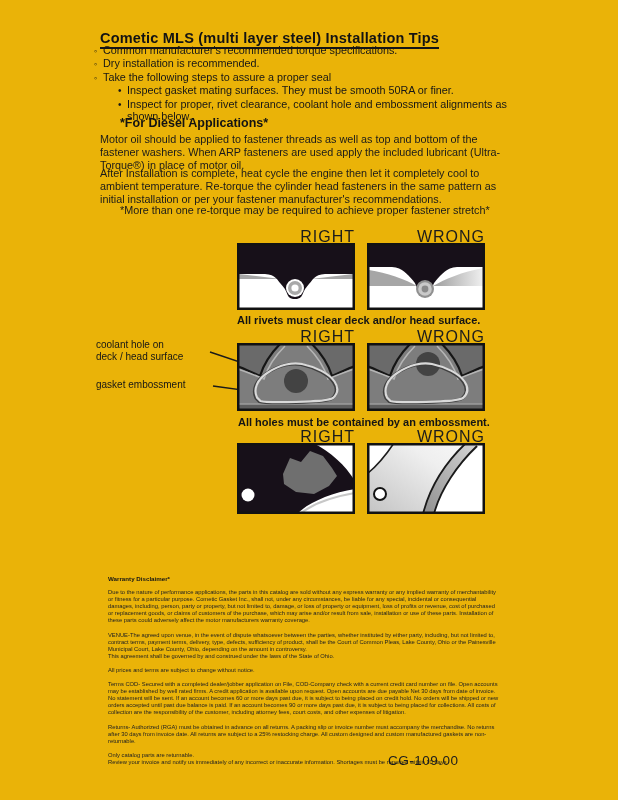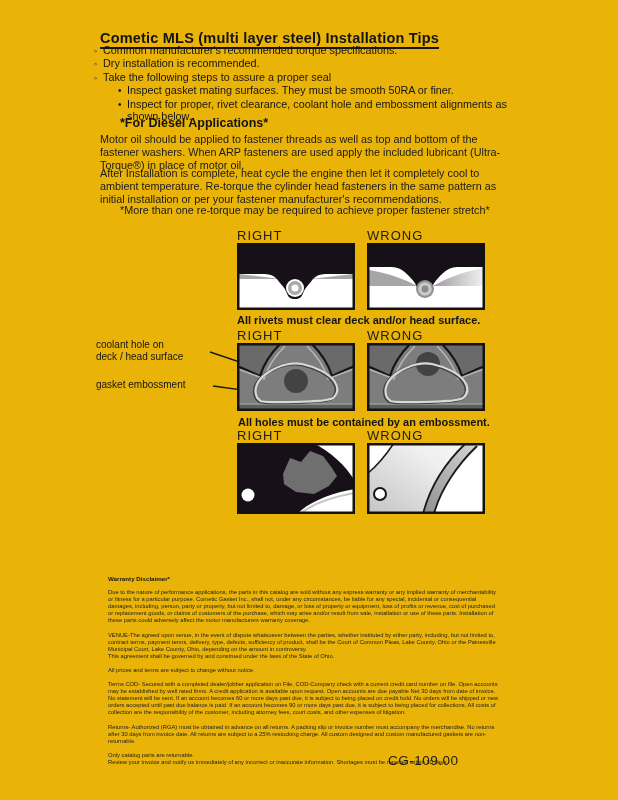--- a/index.html
+++ b/index.html
@@ -19,21 +19,21 @@
   .tip-line{display:flex;align-items:baseline;}
   .tip-line .mk{width:9px;font-size:9px;flex:0 0 9px;}
   .tip-line.sub{margin-left:24px;}
   .tip-line.sub .mk{font-size:10px;}
   
   .diesel-h{left:100px;top:116px;font-size:12.5px;font-weight:bold;color:#131313;margin-left:20px;}
   .diesel-p1{left:100px;top:133px;width:418px;font-size:10.8px;line-height:13px;}
   .diesel-p2{left:100px;top:167px;width:418px;font-size:10.8px;line-height:13px;}
   .diesel-note{left:100px;top:204px;width:418px;font-size:10.8px;margin-left:20px;}
   
-  .dg-label{width:118px;text-align:left;font-size:13px;letter-spacing:1px;color:#1c1c1c;}
+  .dg-label{width:118px;text-align:right;font-size:16px;letter-spacing:1px;color:#1c1c1c;}
   .lab-l{left:237px;} .lab-r{left:367px;}
   .row1-lab{top:228px;} .row2-lab{top:328px;} .row3-lab{top:428px;}
   .panel{display:block;}
   .pan-l{left:237px;} .pan-r{left:367px;}
   .row1-pan{top:243px;width:118px;height:67px;}
   .row2-pan{top:343px;width:118px;height:68px;}
   .row3-pan{top:443px;width:118px;height:71px;}
   .dg-cap{font-size:11px;font-weight:bold;color:#141414;line-height:13px;}
   .cap1{left:237px;top:314px;width:280px;}
   .cap2{left:238px;top:416px;width:280px;}

